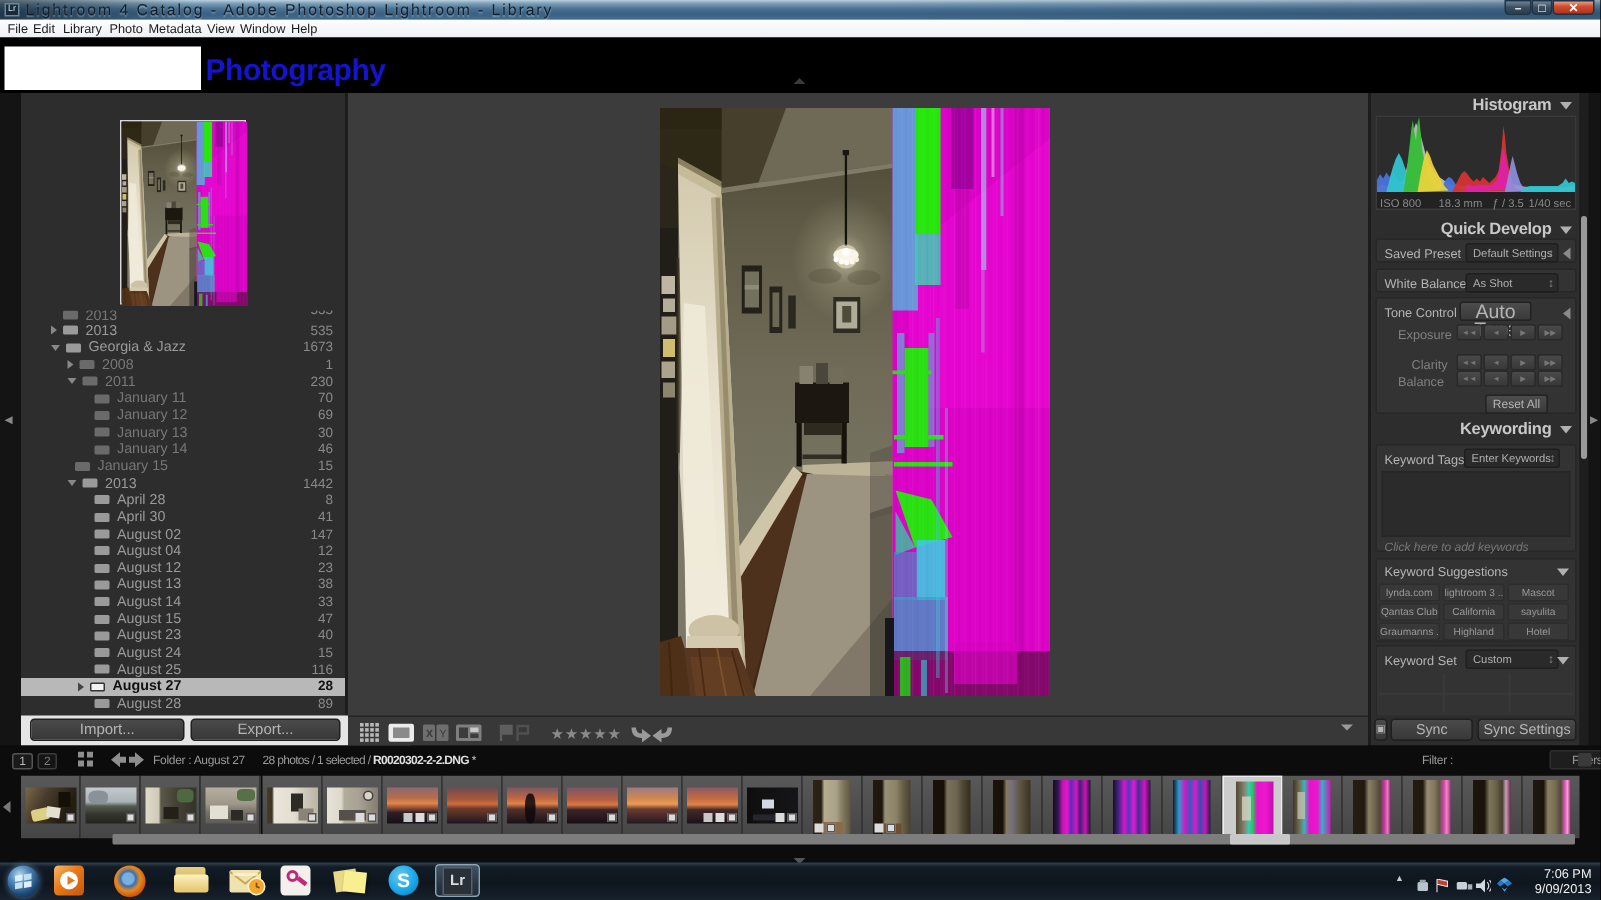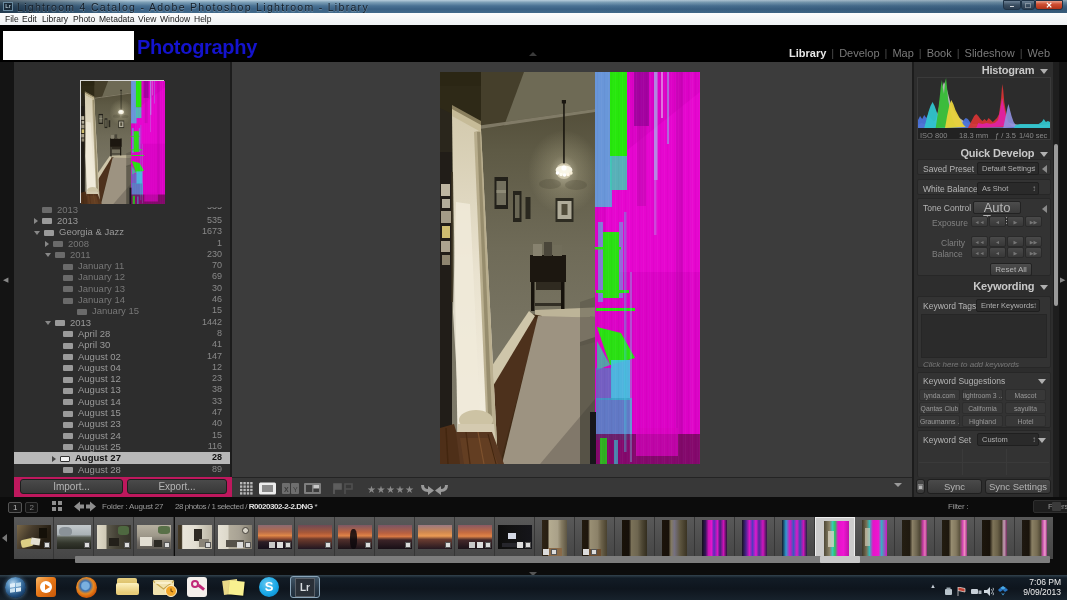--- a/index.html
+++ b/index.html
@@ -69,21 +69,21 @@
   .frow .cnt { position:absolute; right:8px; top:0; font-size:9px; color:#8a8a8a; }
   .frow .tri { display:inline-block; width:0; height:0; vertical-align:middle; margin-right:4px; }
   .tri.closed { border-top:3px solid transparent; border-bottom:3px solid transparent; border-left:4px solid #888; }
   .tri.open { border-left:3px solid transparent; border-right:3px solid transparent; border-top:4px solid #888; }
   .fico { display:inline-block; width:10px; height:6px; background:#9a9a9a; border-radius:1px; vertical-align:middle; margin-right:5px; position:relative; top:0px; }
   .fico.dim { background:#6a6a6a; }
   .frow.sel { background:#b8b8b8; color:#111; font-weight:bold; }
   .frow.sel .cnt { color:#111; }
   .frow.dim { color:#777; }
 
-  #lbuttons { position:absolute; left:0; top:415px; width:260px; height:20px; background:#be185d; }
+  #lbuttons { position:absolute; left:0; top:415px; width:260px; height:20px; background:#e5e5e5; }
   .lrbtn { position:absolute; top:2px; height:15px; background:linear-gradient(to bottom,#4a4a4a,#383838);
      border:1px solid #1f1f1f; border-radius:3px; color:#b5b5b5; font-size:10px; text-align:center; line-height:14px; }
 
   
   .rhead { position:absolute; right:5px; color:#c8c8c8; font-size:11px; font-weight:bold; letter-spacing:-0.2px; }
   .htri { display:inline-block; width:0; height:0; border-left:4px solid transparent; border-right:4px solid transparent; border-top:5px solid #b0b0b0; }
   #histbox { position:absolute; left:3px; top:15px; width:134px; height:63px; background:#222; border:1px solid #3a3a3a; }
   #histinfo { position:absolute; left:0; top:52px; width:132px; color:#8a8a8a; font-size:7.5px; }
   #histinfo span { position:absolute; top:1px; left:2px; }
   .qdbox { position:absolute; left:3px; width:134px; background:#333333; border:1px solid #272727; border-radius:2px; color:#b5b5b5; }
@@ -339,21 +339,20 @@
       <span style="left:73px">Photo</span>
     <span style="left:99px">Metadata</span>
       <span style="left:138px">View</span>
     <span style="left:160px">Window</span>
       <span style="left:194px">Help</span>
   </div>
 
   <div class="abs" id="topbar">
     <div id="logobox"></div>
     <div id="phototext">Photography</div>
-    <div id="modules"><b>Library</b><span class="sep">|</span>Develop<span class="sep">|</span>Map<span class="sep">|</span>Book<span class="sep">|</span>Slideshow<span class="sep">|</span>Web</div>
     <div id="topcollapse"></div>
   </div>
 
   <div class="abs" id="main">
     <div id="lgutter">
         <div class="arr">◀</div>
       </div>
 
     <div id="lpanel">
       <div id="navprev">
@@ -364,21 +363,21 @@
       <div id="folders">
         <div class="frow dim" style="height:8px;line-height:5px;overflow:hidden;"><span style="padding-left:28px"><span class="fico dim"></span>2013</span><span class="cnt" style="top:-3px">535</span></div>
         <div class="frow"><span style="padding-left:20px"><span class="tri closed"></span><span class="fico"></span>2013</span><span class="cnt">535</span></div>
         <div class="frow"><span style="padding-left:20px"><span class="tri open"></span><span class="fico"></span>Georgia &amp; Jazz</span><span class="cnt">1673</span></div>
         <div class="frow dim"><span style="padding-left:31px"><span class="tri closed"></span><span class="fico dim"></span>2008</span><span class="cnt">1</span></div>
         <div class="frow dim"><span style="padding-left:31px"><span class="tri open"></span><span class="fico dim"></span>2011</span><span class="cnt">230</span></div>
         <div class="frow dim"><span style="padding-left:49px"><span class="fico dim"></span>January 11</span><span class="cnt">70</span></div>
         <div class="frow dim"><span style="padding-left:49px"><span class="fico dim"></span>January 12</span><span class="cnt">69</span></div>
         <div class="frow dim"><span style="padding-left:49px"><span class="fico dim"></span>January 13</span><span class="cnt">30</span></div>
         <div class="frow dim"><span style="padding-left:49px"><span class="fico dim"></span>January 14</span><span class="cnt">46</span></div>
-        <div class="frow dim"><span style="padding-left:63px"><span class="fico dim"></span>January 15</span><span class="cnt">15</span></div>
+        <div class="frow dim"><span style="padding-left:36px"><span class="fico dim"></span>January 15</span><span class="cnt">15</span></div>
         <div class="frow"><span style="padding-left:31px"><span class="tri open"></span><span class="fico"></span>2013</span><span class="cnt">1442</span></div>
         <div class="frow"><span style="padding-left:49px"><span class="fico"></span>April 28</span><span class="cnt">8</span></div>
         <div class="frow"><span style="padding-left:49px"><span class="fico"></span>April 30</span><span class="cnt">41</span></div>
         <div class="frow"><span style="padding-left:49px"><span class="fico"></span>August 02</span><span class="cnt">147</span></div>
         <div class="frow"><span style="padding-left:49px"><span class="fico"></span>August 04</span><span class="cnt">12</span></div>
         <div class="frow"><span style="padding-left:49px"><span class="fico"></span>August 12</span><span class="cnt">23</span></div>
         <div class="frow"><span style="padding-left:49px"><span class="fico"></span>August 13</span><span class="cnt">38</span></div>
         <div class="frow"><span style="padding-left:49px"><span class="fico"></span>August 14</span><span class="cnt">33</span></div>
         <div class="frow"><span style="padding-left:49px"><span class="fico"></span>August 15</span><span class="cnt">47</span></div>
         <div class="frow"><span style="padding-left:49px"><span class="fico"></span>August 23</span><span class="cnt">40</span></div>

